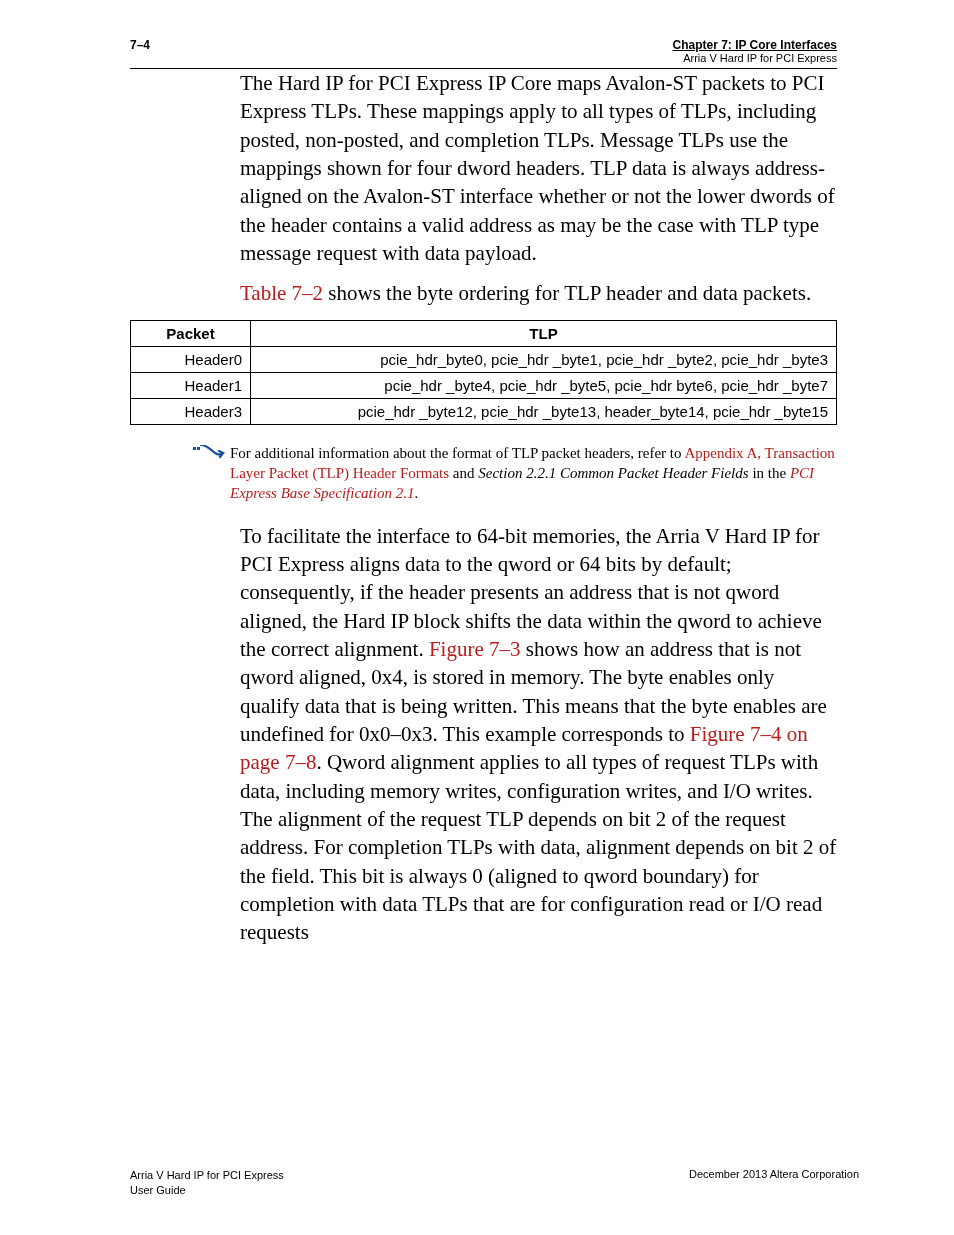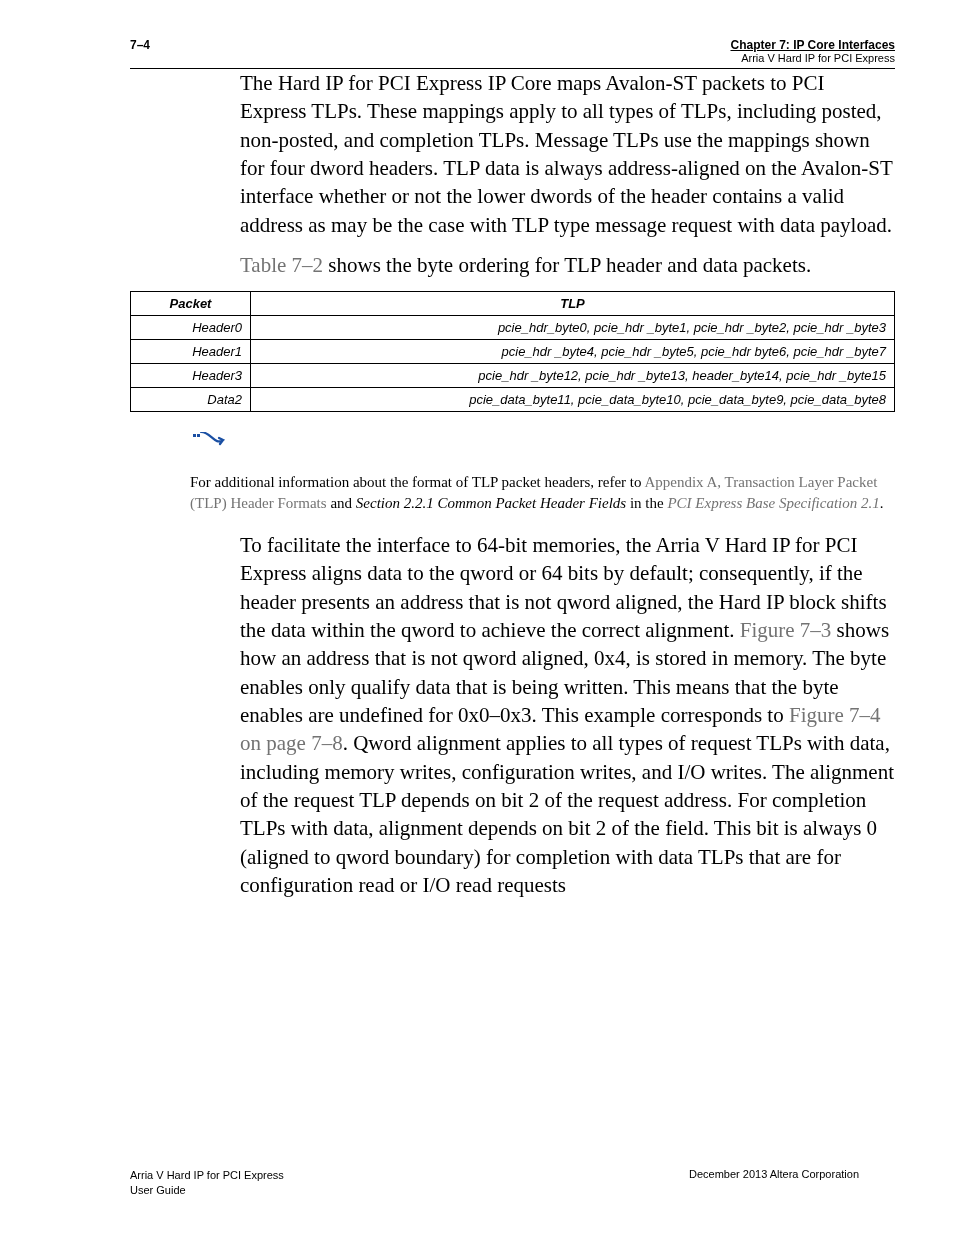--- a/index.html
+++ b/index.html
@@ -12,21 +12,21 @@
     width: 954px;
     height: 1235px;
     position: relative;
     box-sizing: border-box;
   }
   .page {
     width: 954px;
     height: 1235px;
     position: relative;
     box-sizing: border-box;
-    padding: 38px 59px 0 130px;
+    padding: 38px 117px 0 130px;
   }
   .header-row {
     display: flex;
     justify-content: space-between;
     align-items: flex-start;
     font-family: Arial, Helvetica, sans-serif;
     font-size: 12px;
     margin-bottom: 2px;
   }
   .header-left {
@@ -55,54 +55,52 @@
     font-size: 23px;
     margin: 108px 0 10px 40px;
   }
   .body-text {
     font-size: 21px;
     line-height: 1.35;
     margin: 0 0 12px 110px;
     text-align: left;
   }
   .link {
-    color: #737373;
+    color: #b91c1c;
   }
   .italic {
     font-style: italic;
   }
   .table-caption {
     font-family: Arial, Helvetica, sans-serif;
     font-weight: bold;
     font-size: 13px;
     margin: 18px 0 6px 0;
   }
   table.tlp {
     width: 100%;
     border-collapse: collapse;
     font-family: Arial, Helvetica, sans-serif;
-    font-size: 13px;
+    font-size: 15px;
     table-layout: fixed;
-    font-style: italic;
   }
   table.tlp th, table.tlp td {
     border: 1px solid #000;
     padding: 4px 8px;
     text-align: right;
     vertical-align: middle;
   }
   table.tlp th {
     font-weight: bold;
     text-align: center;
   }
   table.tlp col.c1 { width: 120px; }
   .note-row {
     display: flex;
     margin: 18px 0 0 60px;
-    flex-direction: column;
   }
   .note-icon {
     width: 40px;
     flex: 0 0 40px;
     display: flex;
     align-items: flex-start;
     justify-content: center;
     padding-top: 2px;
   }
   .note-text {
@@ -168,24 +166,20 @@
           <td>Header0</td>
           <td>pcie_hdr_byte0, pcie_hdr _byte1, pcie_hdr _byte2, pcie_hdr _byte3</td>
         </tr>
       <tr>
           <td>Header1</td>
           <td>pcie_hdr _byte4, pcie_hdr _byte5, pcie_hdr byte6, pcie_hdr _byte7</td>
         </tr>
       <tr>
           <td>Header3</td>
           <td>pcie_hdr _byte12, pcie_hdr _byte13, header_byte14, pcie_hdr _byte15</td>
-        </tr>
-      <tr>
-          <td>Data2</td>
-          <td>pcie_data_byte11, pcie_data_byte10, pcie_data_byte9, pcie_data_byte8</td>
         </tr>
     </tbody>
   </table>
 
   <div class="note-row">
     <div class="note-icon">
       <svg class="arrow-svg" width="34" height="16" viewBox="0 0 34 16">
         <rect x="0" y="2" width="3" height="3" fill="#1a4fa3"></rect>
         <rect x="4" y="2" width="3" height="3" fill="#1a4fa3"></rect>
         <path d="M8 0 C 18 0, 22 14, 30 8 L 26 6 M30 8 L 27 12" stroke="#1a4fa3" stroke-width="2.2" fill="none" stroke-linecap="round"></path>

